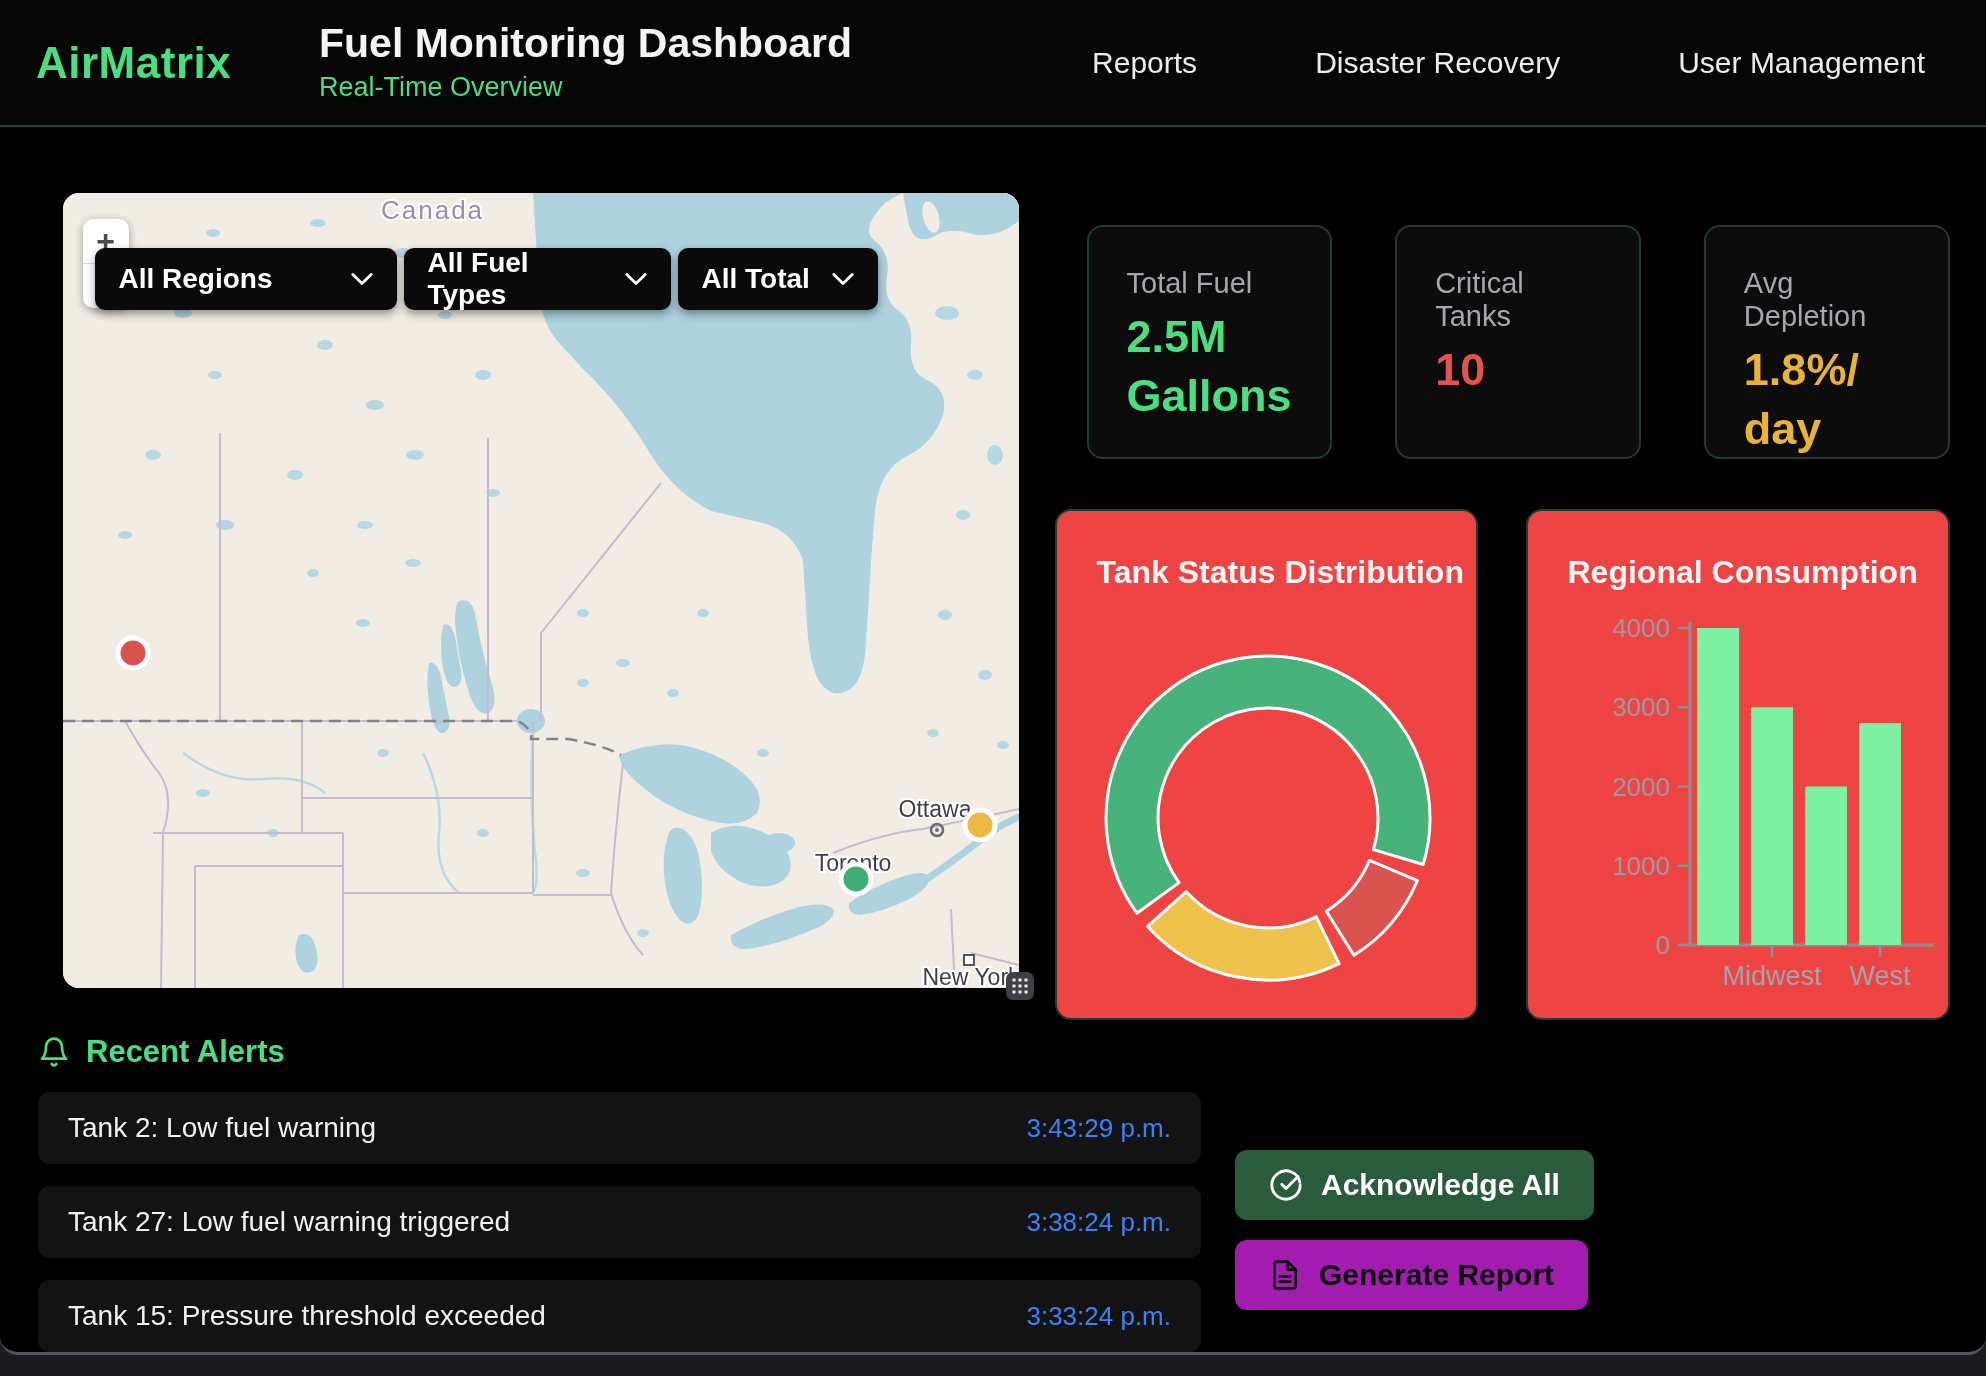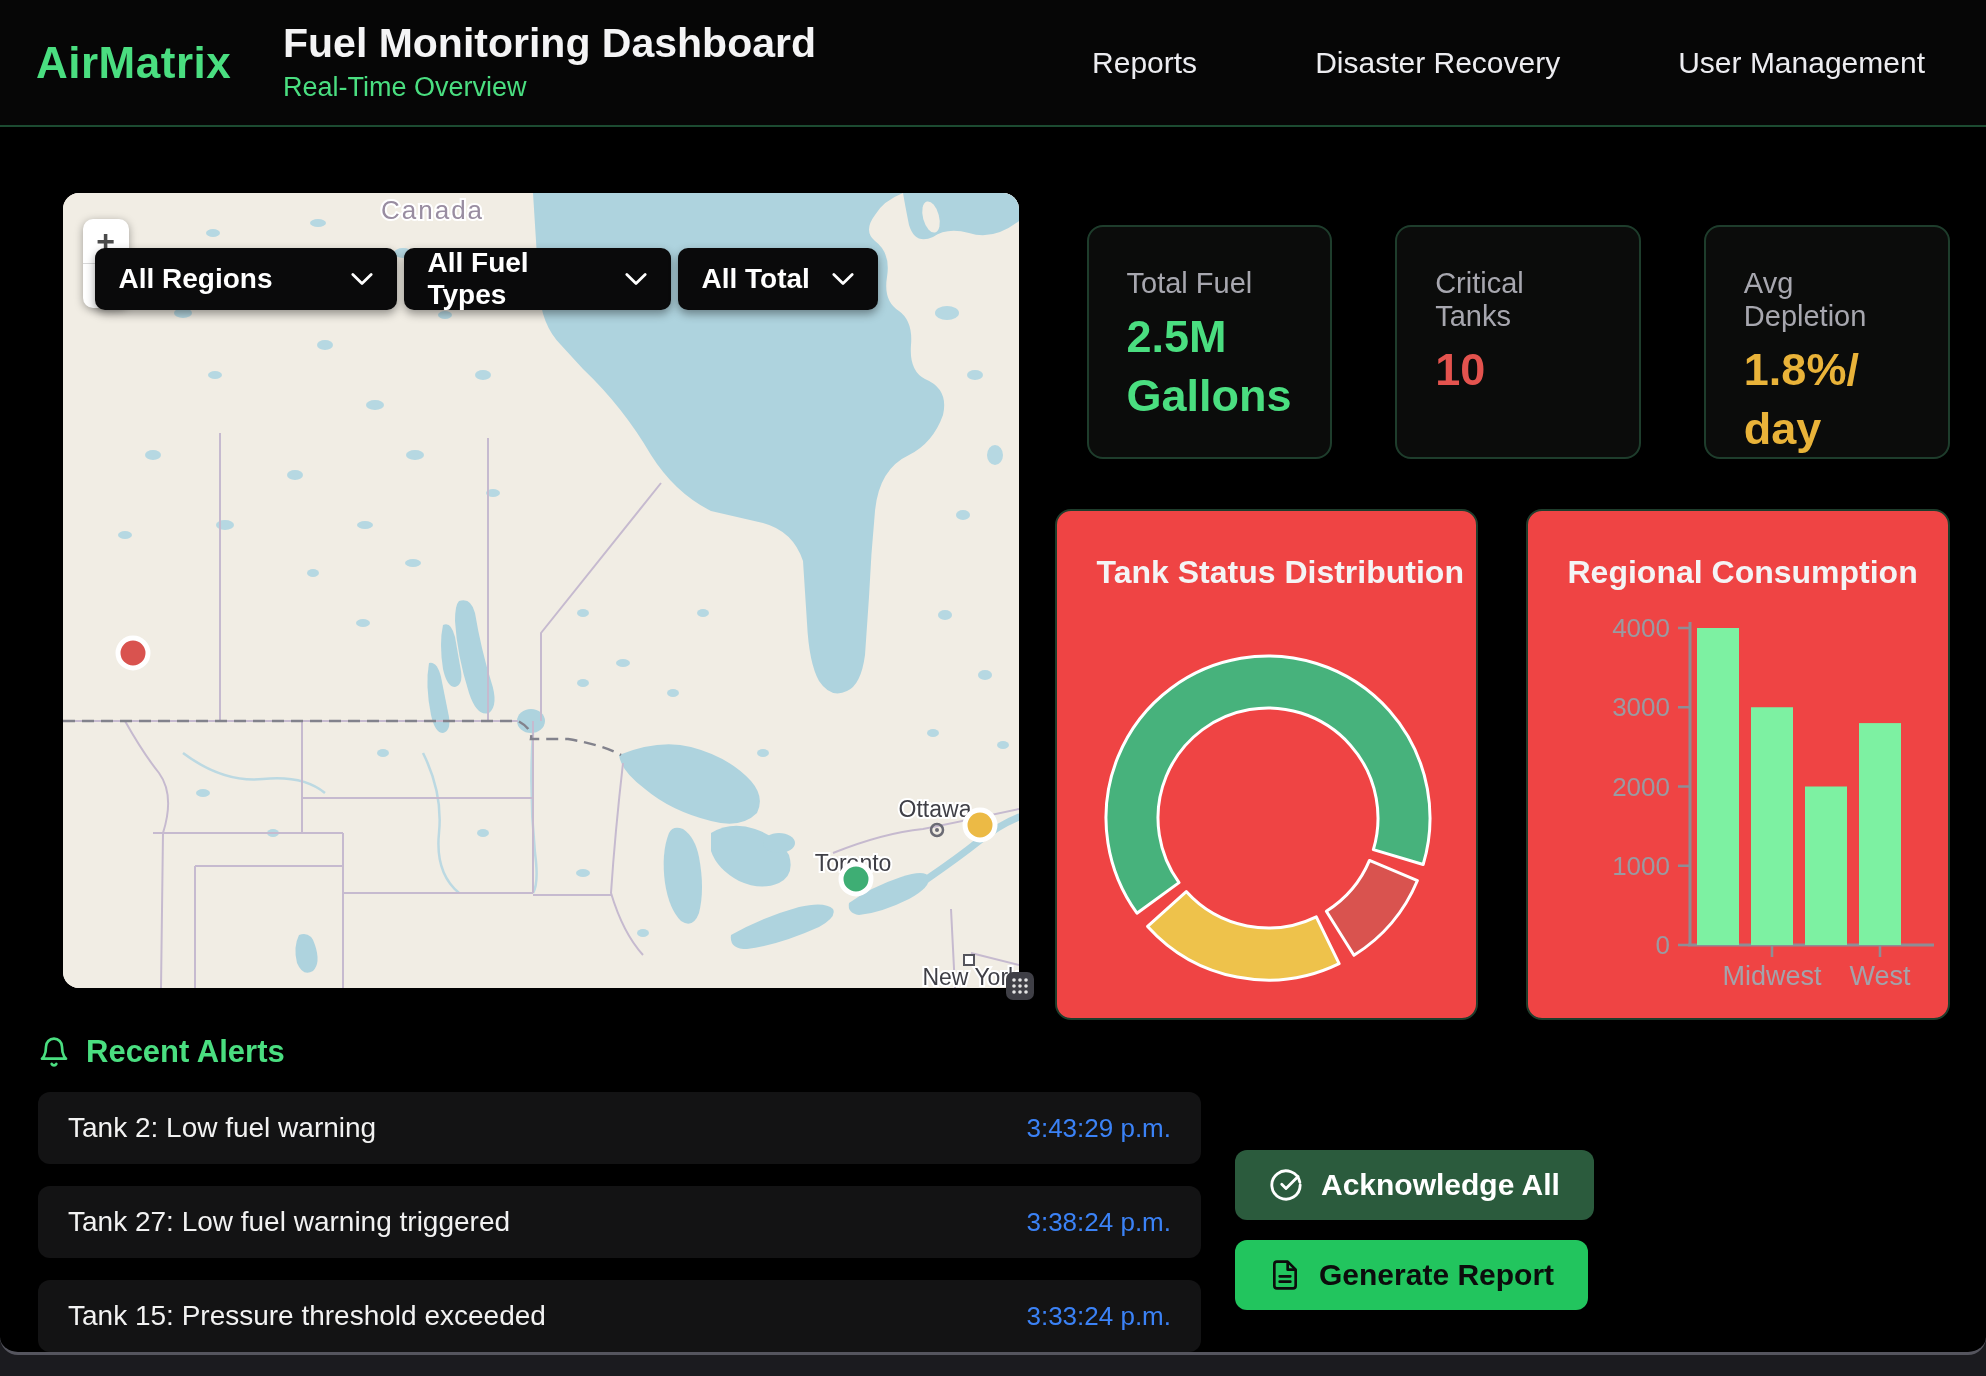--- a/index.html
+++ b/index.html
@@ -12,21 +12,21 @@
   }
   .app {
     width:1986px; height:1355px; background:var(--bg,#000);
     border-bottom:3px solid #55555e;
     border-radius:0 0 18px 18px;
     overflow:hidden; position:relative;
   }
   
   .header {
     height:127px; background:#060606; border-bottom:2px solid #1c4b31;
-    display:flex; align-items:center; padding:0 61px 0 36px;
+    display:flex; align-items:center; padding:0 61px 0 36px;gap:36px;
   }
   .brand { font-size:44px; font-weight:700; color:var(--accent,#4ade80); width:247px; letter-spacing:.5px; }
   .title-block { display:flex; flex-direction:column; justify-content:space-between; }
   .page-title { font-size:41px; font-weight:700; color:#f4f4f5; line-height:1.05; }
   .page-subtitle { font-size:27px; font-weight:500; color:var(--accent,#4ade80); margin-top:7px; }
   .nav { margin-left:auto; display:flex; gap:118px; align-items:center; }
   .nav-item { font-size:30px; color:#ececf0; font-weight:500; cursor:pointer; }
   
   .main { display:flex; gap:36px; padding:66px 12px 0 38px;justify-content:center; }
   .map-panel { position:relative; width:956px; height:795px; flex:none; }
@@ -356,21 +356,21 @@
         </div>
       </div>
       <div class="actions">
         <button class="btn" style="background: rgb(43, 91, 61); color: rgb(255, 255, 255);">
           <svg width="34" height="34" viewBox="0 0 24 24">
             <path d="M21.8 10 A10 10 0 1 0 22 12" fill="none" stroke="#ffffff" stroke-width="2" stroke-linecap="round"></path>
             <path d="m9 11.5 3 3 8.5-8.5" fill="none" stroke="#ffffff" stroke-width="2" stroke-linecap="round" stroke-linejoin="round"></path>
           </svg>
           <span>Acknowledge All</span>
         </button>
-        <button class="btn" style="background: #22c55e; color: rgb(12, 12, 12);">
+        <button class="btn" style="background: #a21caf; color: rgb(12, 12, 12);">
           <svg width="32" height="34" viewBox="0 0 24 24">
             <path d="M14 2H6a2 2 0 0 0-2 2v16a2 2 0 0 0 2 2h12a2 2 0 0 0 2-2V8z" fill="none" stroke="#0c0c0c" stroke-width="2" stroke-linejoin="round"></path>
             <path d="M14 2v6h6" fill="none" stroke="#0c0c0c" stroke-width="2" stroke-linejoin="round"></path>
             <path d="M16 13H8 M16 17H8" fill="none" stroke="#0c0c0c" stroke-width="2" stroke-linecap="round"></path>
           </svg>
           <span>Generate Report</span>
         </button>
       </div>
     </div>
   </div>

